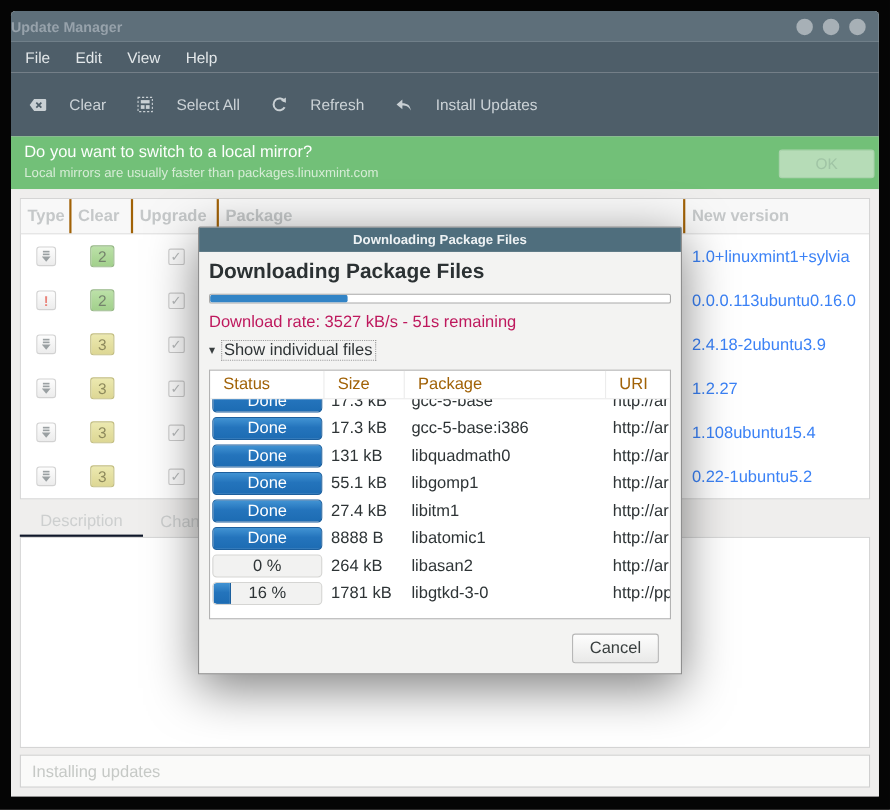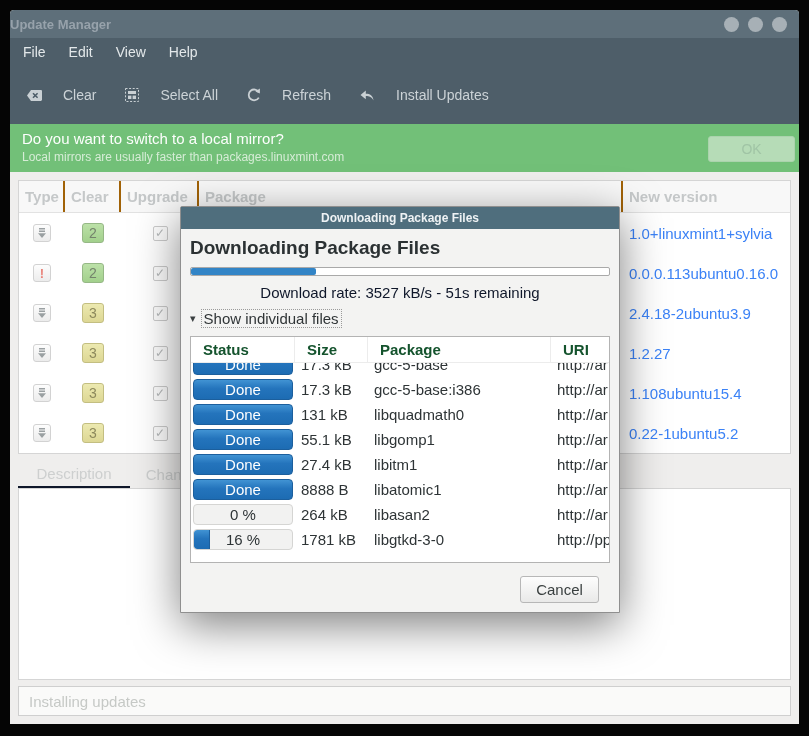--- a/index.html
+++ b/index.html
@@ -69,29 +69,29 @@
   
   .dialog { position:absolute; left:180px; top:206px; width:440px; height:407px; background:#f3f3f2;
             border:1px solid #8f8f8f; border-radius:2px 2px 0 0; box-shadow:0 12px 45px rgba(0,0,0,0.5);
             display:flex; flex-direction:column; }
   .dlg-titlebar { height:22px; background:#4f6e7d; display:flex; align-items:center; justify-content:center; flex:0 0 auto; }
   .dlg-titlebar span { font-size:12px; font-weight:bold; color:#eef2f4; }
   .dlg-body { padding:0 9px; display:flex; flex-direction:column; flex:1 1 auto; }
   .dlg-heading { margin-top:8px; font-size:19px; font-weight:bold; color:#2b3133; }
   .trough { margin-top:8px; height:9px; background:#ffffff; border:1px solid #a9a9a9; border-radius:2px; overflow:hidden; }
   .trough .fill { height:100%; background:#3284c6; border-radius:2px; }
-  .rate { margin-top:8px; font-size:15px; color:#0f172a;text-align:center; }
+  .rate { margin-top:8px; font-size:15px; color:#be185d; }
   .expander { margin-top:8px; display:flex; align-items:center; gap:5px; }
   .expander .tri { font-size:11px; color:#3a3f41; }
   .expander .xlabel { font-size:15px; color:#2f3436; border:1px dotted #9a9a9a; padding:0 2px; }
 
   .dlg-table { margin-top:8px; height:227px; border:1px solid #b3b3b3; background:#ffffff; overflow:hidden; }
   .dlg-head { display:grid; grid-template-columns:104px 73px 183px 1fr; height:26px; align-items:center;
               border-bottom:1px solid #ececec; }
-  .dlg-head .dh { font-size:15px; font-weight:bold; color:#14532d; padding-left:12px;
+  .dlg-head .dh { font-size:15px; font-weight:normal; color:#a16207; padding-left:12px;
                   border-right:1px solid #ececec; height:100%; display:flex; align-items:center; }
   .dlg-head .dh:last-child { border-right:none; }
   .dlg-rows { height:199px; overflow:hidden; }
   .drow { display:grid; grid-template-columns:104px 73px 183px 1fr; height:25px; align-items:center; }
   .drow:first-child { margin-top:-11px; }
   .drow .dt { font-size:15px; color:#2e3436; padding-left:6px; white-space:nowrap; overflow:hidden; }
   .pill { margin:1px 2px; height:21px; border-radius:4px; position:relative; display:flex;
           align-items:center; justify-content:center; font-size:15px; overflow:hidden; }
   .pill span { position:relative; z-index:2; }
   .pill.done { background:linear-gradient(#4193d3,#2474bc 45%,#1d6cb3); border:1px solid #1c5f9d; color:#ffffff; }

